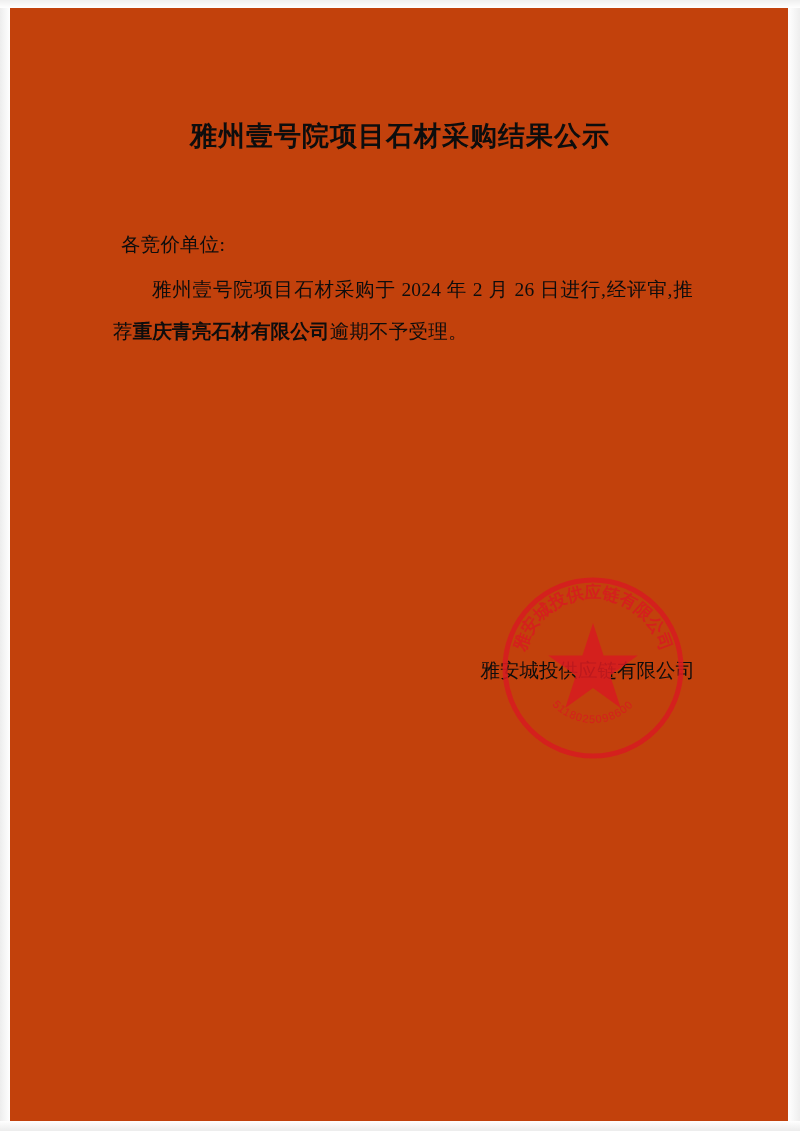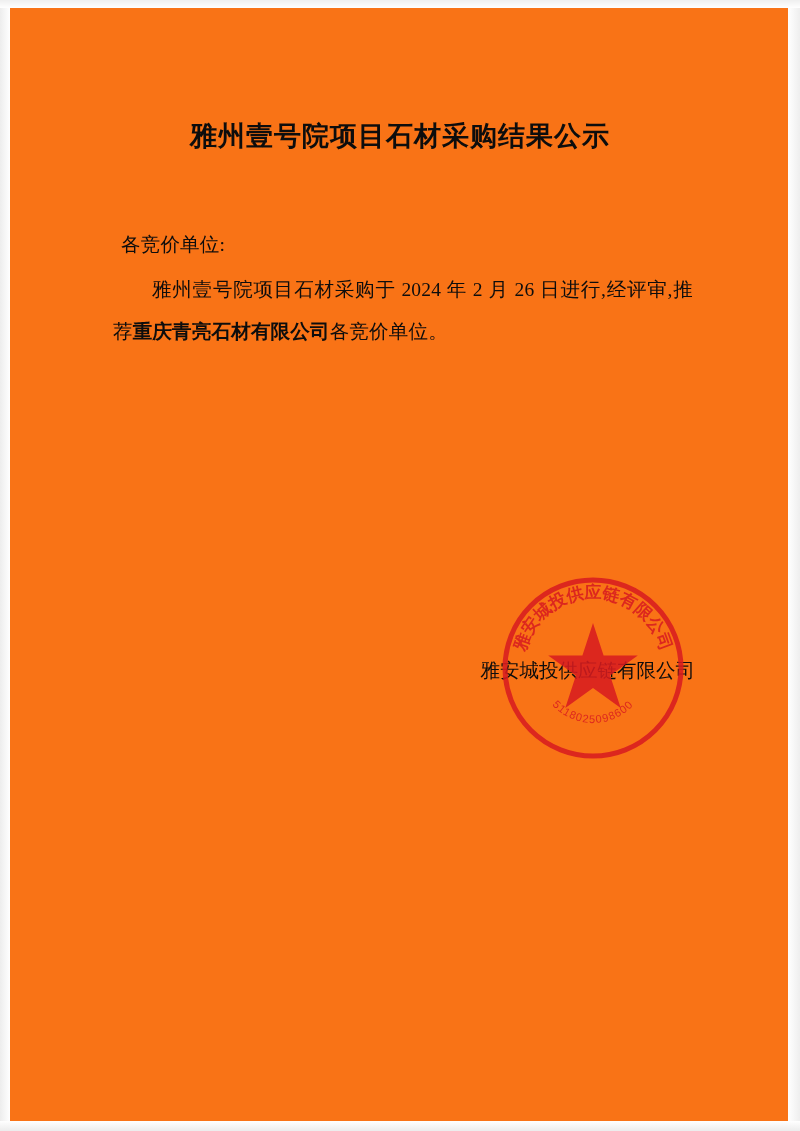--- a/index.html
+++ b/index.html
@@ -15,21 +15,21 @@
     color: #0d0d0d;
     overflow: hidden;
   }
 
   
   .page {
     position: absolute;
     left: 0; top: 0;
     width: 800px;
     height: 1131px;
-    background: #f97316;
+    background: #c2410c;
     box-sizing: border-box;
   }
 
   
   .scan-edge-left {
     position: absolute;
     left: 0; top: 0;
     width: 10px; height: 1131px;
     background: linear-gradient(to right, #ededed, #ffffff);
   }
@@ -138,21 +138,21 @@
   <div class="scan-edge-left"></div>
   <div class="scan-edge-right"></div>
   <div class="scan-edge-top"></div>
   <div class="scan-edge-bottom"></div>
 
   <h1 class="doc-title">雅州壹号院项目石材采购结果公示</h1>
 
   <div class="body-block">
     <p class="salutation">各竞价单位:</p>
 
-    <p class="para first"><span>雅州壹号院项目石材采购于 2024 年 2 月 26 日进行,经评审,推荐</span><span class="emph">重庆青亮石材有限公司</span><span>各竞价单位。</span></p>
+    <p class="para first"><span>雅州壹号院项目石材采购于 2024 年 2 月 26 日进行,经评审,推荐</span><span class="emph">重庆青亮石材有限公司</span><span>逾期不予受理。</span></p>
 
   </div>
 
   <div class="signature">
     <div>雅安城投供应链有限公司</div>
   </div>
 
   <div class="seal">
     <svg width="186" height="186" viewBox="0 0 186 186" xmlns="http://www.w3.org/2000/svg">
       <circle cx="93" cy="93" r="88" fill="none" stroke="#d81b20" stroke-width="5"></circle>

